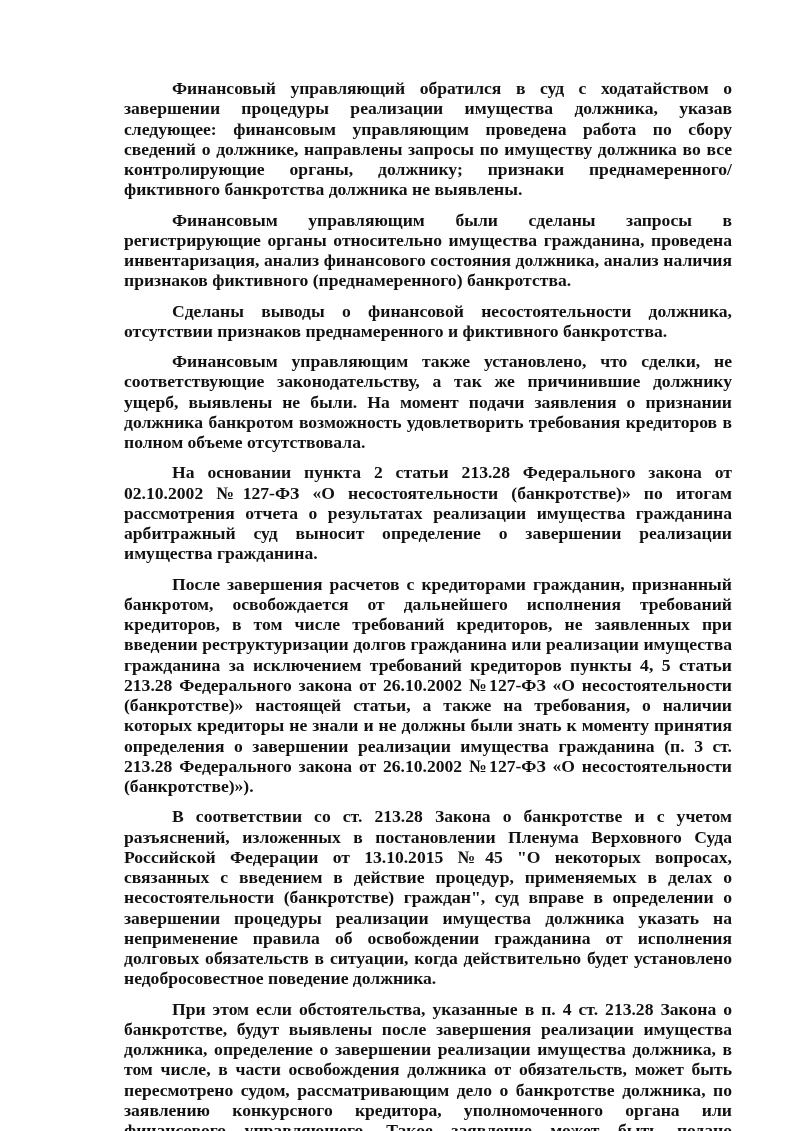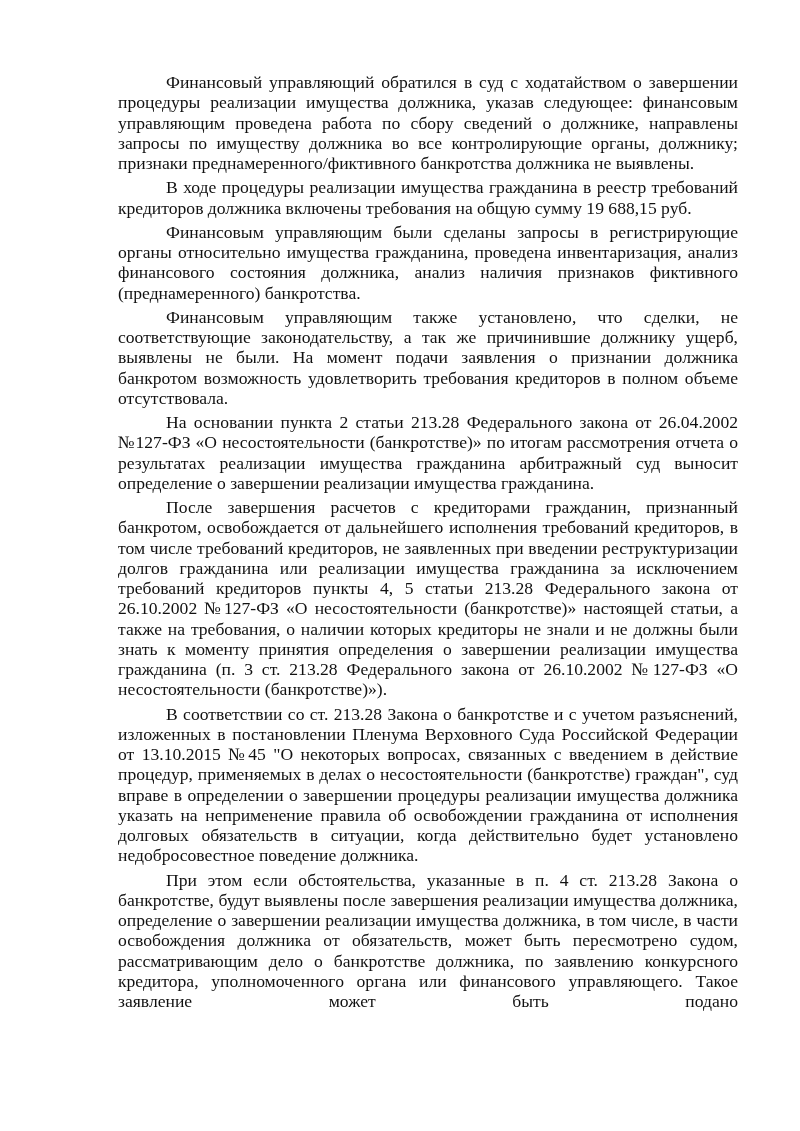--- a/index.html
+++ b/index.html
@@ -9,29 +9,30 @@
     left: 114px;
     top: 68px;
     width: 628px;
     font-family: "Liberation Serif", serif;
     font-size: 17.6px;
     line-height: 20.25px;
     color: #111111;
     text-align: justify;
   }
   .page p {
-    margin: 4px;
+    margin: 10px;
     text-indent: 48px;
+    font-weight: bold;
   }
 </style>
 </head>
 <body>
 
 <div class="page">
   <p>Финансовый управляющий обратился в суд с ходатайством о завершении процедуры реализации имущества должника, указав следующее: финансовым управляющим проведена работа по сбору сведений о должнике, направлены запросы по имуществу должника во все контролирующие органы, должнику; признаки преднамеренного/фиктивного банкротства должника не выявлены.</p>
-  <p>В ходе процедуры реализации имущества гражданина в реестр требований кредиторов должника включены требования на общую сумму 19 688,15 руб.</p>
   <p>Финансовым управляющим были сделаны запросы в регистрирующие органы относительно имущества гражданина, проведена инвентаризация, анализ финансового состояния должника, анализ наличия признаков фиктивного (преднамеренного) банкротства.</p>
+  <p>Сделаны выводы о финансовой несостоятельности должника, отсутствии признаков преднамеренного и фиктивного банкротства.</p>
   <p>Финансовым управляющим также установлено, что сделки, не соответствующие законодательству, а так же причинившие должнику ущерб, выявлены не были. На момент подачи заявления о признании должника банкротом возможность удовлетворить требования кредиторов в полном объеме отсутствовала.</p>
-  <p>На основании пункта 2 статьи 213.28 Федерального закона от 26.04.2002 №127-ФЗ «О несостоятельности (банкротстве)» по итогам рассмотрения отчета о результатах реализации имущества гражданина арбитражный суд выносит определение о завершении реализации имущества гражданина.</p>
+  <p>На основании пункта 2 статьи 213.28 Федерального закона от 02.10.2002 №127-ФЗ «О несостоятельности (банкротстве)» по итогам рассмотрения отчета о результатах реализации имущества гражданина арбитражный суд выносит определение о завершении реализации имущества гражданина.</p>
   <p>После завершения расчетов с кредиторами гражданин, признанный банкротом, освобождается от дальнейшего исполнения требований кредиторов, в том числе требований кредиторов, не заявленных при введении реструктуризации долгов гражданина или реализации имущества гражданина за исключением требований кредиторов пункты 4, 5 статьи 213.28 Федерального закона от 26.10.2002 №127-ФЗ «О несостоятельности (банкротстве)» настоящей статьи, а также на требования, о наличии которых кредиторы не знали и не должны были знать к моменту принятия определения о завершении реализации имущества гражданина (п. 3 ст. 213.28 Федерального закона от 26.10.2002 №127-ФЗ «О несостоятельности (банкротстве)»).</p>
   <p>В соответствии со ст. 213.28 Закона о банкротстве и с учетом разъяснений, изложенных в постановлении Пленума Верховного Суда Российской Федерации от 13.10.2015 №45 "О некоторых вопросах, связанных с введением в действие процедур, применяемых в делах о несостоятельности (банкротстве) граждан", суд вправе в определении о завершении процедуры реализации имущества должника указать на неприменение правила об освобождении гражданина от исполнения долговых обязательств в ситуации, когда действительно будет установлено недобросовестное поведение должника.</p>
   <p style="text-align-last: justify;">При этом если обстоятельства, указанные в п. 4 ст. 213.28 Закона о банкротстве, будут выявлены после завершения реализации имущества должника, определение о завершении реализации имущества должника, в том числе, в части освобождения должника от обязательств, может быть пересмотрено судом, рассматривающим дело о банкротстве должника, по заявлению конкурсного кредитора, уполномоченного органа или финансового управляющего. Такое заявление может быть подано</p>
 </div>
 
 </body></html>

